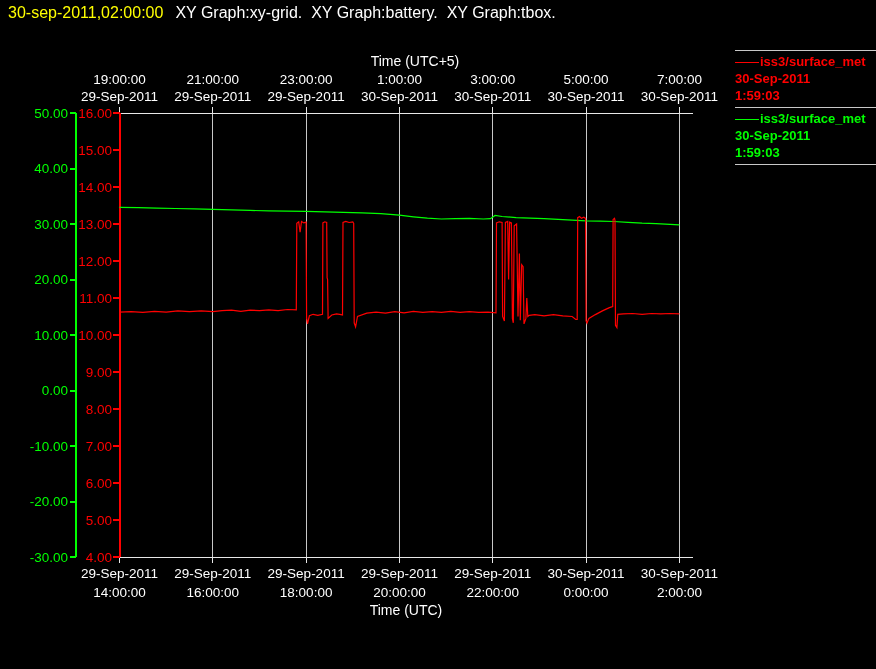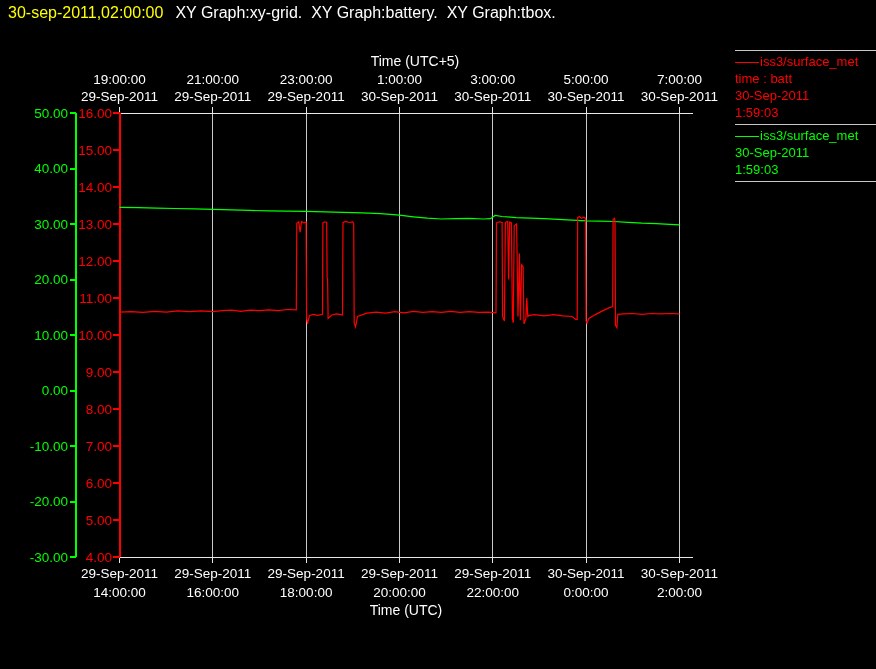--- a/index.html
+++ b/index.html
@@ -4,21 +4,21 @@
 <style>
   html,body{margin:0;padding:0;background:#000;}
   .screen{position:relative;width:876px;height:669px;background:#000;overflow:hidden;
           font-family:"Liberation Sans",sans-serif;}
   .titlebar{position:absolute;left:8px;top:3px;font-size:16px;line-height:20px;white-space:pre;}
   .title-ts{color:#ffff00;}
   .title-graphs{color:#ffffff;margin-left:12px;}
   #chart{position:absolute;left:0;top:0;}
   .legend{position:absolute;left:735px;top:50px;width:141px;font-size:13px;line-height:17px;}
   .legend-sep{border-top:1px solid #c8c8c8;height:0;}
-  .legend-entry{padding:2px 0 3px 0;}
+  .legend-entry{padding:2px 0 3px 0;font-weight:bold;}
   .c-red{color:#ff0000;}
   .c-green{color:#00ff00;}
   .swatch{display:inline-block;width:24px;height:0;border-top:1px solid currentColor;
           vertical-align:middle;margin-right:1px;}
   .banner{position:absolute;left:18px;top:629px;background:#ffffff;color:#1a1a1a;
           font-size:15px;line-height:18px;padding:2px 8px 2px 7px;letter-spacing:0.4px;white-space:pre;}
 </style>
 </head>
 <body>
 
@@ -126,21 +126,20 @@
       <line x1="113" y1="557" x2="119.5" y2="557" stroke="#ff0000" stroke-width="2" shape-rendering="crispEdges"></line>
       <text x="112" y="561.5" fill="#ff0000" font-size="13.5" text-anchor="end" font-family="&quot;Liberation Sans&quot;, sans-serif">4.00</text>
       <polyline points="119.5,207.3 138.2,207.6 156.8,208.2 175.5,208.5 194.2,208.9 212.8,209.3 231.5,209.8 250.1,210.4 268.8,210.8 287.5,211.1 306.1,211.3 324.8,211.8 343.5,212.3 362.1,212.9 380.8,213.7 399.4,215.1 413.4,216.8 427.4,218.2 441.4,219.0 455.4,218.7 469.4,218.4 483.4,219.0 490.4,218.7 495.1,215.4 502.1,216.5 516.1,217.6 530.1,218.2 544.1,218.7 558.1,219.3 572.1,220.1 586.1,220.9 600.1,221.2 614.1,221.5 628.1,222.3 642.1,223.2 656.1,223.7 670.1,224.3 679.4,224.8" fill="none" stroke="#00ff00" stroke-width="1.2"></polyline>
       <polyline points="119.5,312.1 131.2,311.7 142.8,312.4 154.5,311.3 166.2,312.1 177.8,310.9 189.5,311.7 201.2,310.9 212.8,311.7 222.1,310.6 231.5,310.2 240.8,311.3 250.1,310.2 259.5,310.6 268.8,309.8 278.1,310.6 287.5,309.5 296.3,309.8 296.8,223.3 298.7,221.8 300.1,232.1 301.5,221.4 303.8,222.9 306.1,222.1 306.6,318.4 307.5,323.9 309.4,315.8 313.1,314.3 317.8,315.4 322.5,314.3 322.9,222.9 324.8,221.8 326.7,222.5 327.1,277.6 327.6,279.5 328.1,318.4 331.8,315.0 336.5,313.9 341.1,314.6 342.5,315.0 343.0,222.5 345.8,221.4 349.1,222.5 352.8,221.8 353.7,223.3 354.2,322.8 355.6,326.9 357.5,316.5 366.8,313.2 376.1,312.1 385.5,313.2 394.8,311.7 404.1,312.8 413.4,311.3 422.8,312.4 432.1,311.7 441.4,312.4 450.8,311.3 460.1,312.4 469.4,311.7 478.8,312.4 488.1,312.1 496.0,312.8 496.5,222.9 499.3,221.8 502.1,222.5 502.6,316.5 504.4,320.9 505.4,222.5 507.7,221.4 508.6,279.5 509.6,222.1 511.4,222.9 512.4,318.4 513.3,322.8 514.2,225.9 516.6,224.0 518.0,316.5 519.4,253.6 520.3,320.2 521.7,264.7 523.1,266.6 524.0,323.9 525.9,318.4 526.8,298.0 527.8,316.5 529.2,315.4 534.8,314.6 544.1,315.8 553.4,314.6 562.8,315.8 572.1,316.5 575.8,319.5 577.2,319.5 577.7,217.7 579.6,216.6 581.4,218.4 583.8,217.3 585.6,218.4 586.1,320.9 587.0,323.2 588.9,318.4 595.4,314.6 602.4,310.9 609.4,307.6 612.7,306.5 613.1,219.6 614.5,218.4 615.0,220.3 615.5,325.4 616.9,327.6 617.8,314.3 623.4,313.9 632.7,313.5 642.1,314.3 651.4,313.5 660.7,313.9 670.1,313.5 679.4,313.9" fill="none" stroke="#ff0000" stroke-width="1.2"></polyline>
     </svg>
 
   <div class="legend">
     <div class="legend-sep"></div>
     <div class="legend-entry c-red">
       <div><span class="swatch"></span><span>iss3/surface_met</span></div>
-      <div>time : batt</div>
       <div>30-Sep-2011</div>
       <div>1:59:03</div>
     </div>
     <div class="legend-sep"></div>
     <div class="legend-entry c-green">
       <div><span class="swatch"></span><span>iss3/surface_met</span></div>
       <div>30-Sep-2011</div>
       <div>1:59:03</div>
     </div>
     <div class="legend-sep"></div>

